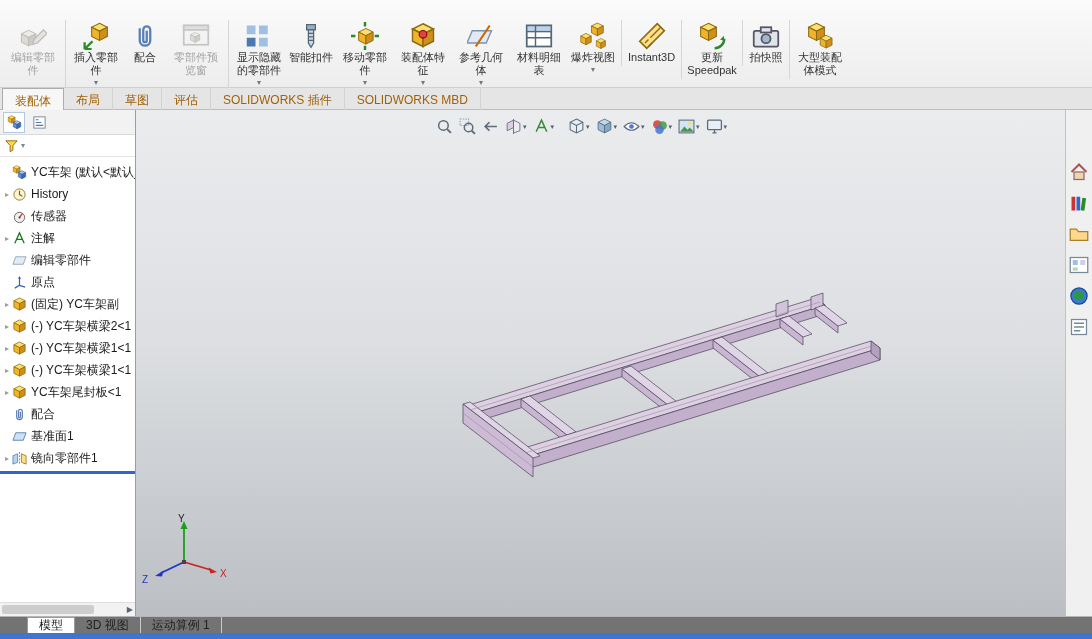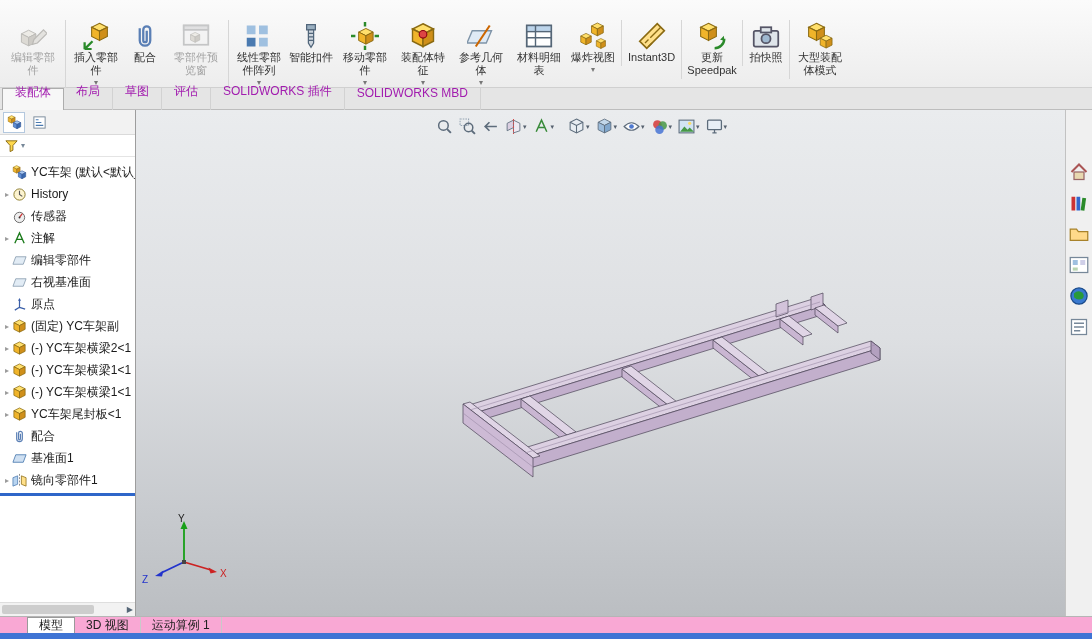--- a/index.html
+++ b/index.html
@@ -13,21 +13,21 @@
   .rbtn{display:flex;flex-direction:column;align-items:center;min-width:44px;max-width:58px;padding:2px 3px;cursor:default}
   .rbtn.divider{border-left:1px solid #d6d6d6;margin-left:3px;padding-left:6px}
   .rbtn.disabled{opacity:.42;filter:grayscale(.9)}
   .ricon{width:28px;height:28px;flex:0 0 28px}
   .rlabel{font-size:11px;line-height:13px;text-align:center;color:#333;margin-top:1px}
   .rcaret{font-size:8px;color:#777;line-height:9px;margin-top:1px}
 
   
   .tabrow{position:absolute;left:0;top:88px;width:100%;height:22px;background:#e5e5e5;border-bottom:1px solid #bdbdbd;display:flex;align-items:center}
   .tabs{display:flex;height:100%;align-items:stretch;padding-left:2px}
-  .tab{font-size:12px;color:#a21caf;padding:12px 12px;border-right:1px solid #d2d2d2;display:flex;align-items:flex-end}
+  .tab{font-size:12px;color:#a16207;padding:12px 12px;border-right:1px solid #d2d2d2;display:flex;align-items:center}
   .tab.active{background:#f7f7f7;border:1px solid #adadad;border-bottom:none}
   .wincontrols{margin-left:auto;display:flex;gap:17px;padding-right:12px;align-items:center}
   .wbtn{font-size:10px;color:#707070;line-height:10px}
 
   
   .panel{position:absolute;left:0;top:110px;width:136px;height:506px;background:#fff;border-right:1px solid #9d9d9d;display:flex;flex-direction:column}
   .panel-tabs{height:25px;background:#f2f2f2;border-bottom:1px solid #dadada;display:flex;align-items:center;padding:0 3px;gap:3px;flex:0 0 25px}
   .ptab{width:22px;height:21px;display:flex;align-items:center;justify-content:center;border:1px solid transparent}
   .ptab.active{background:#fff;border-color:#b4c8de}
   .ptab .svgic{width:15px;height:15px}
@@ -57,21 +57,21 @@
   .hcaret{font-size:7px;color:#55606e}
   .model{position:absolute;left:0;top:0}
   .triad{position:absolute;left:0;top:400px}
 
   
   .taskpane{position:absolute;right:0;top:110px;width:27px;height:506px;background:#f0f0f0;border-left:1px solid #c2c2c2;display:flex;flex-direction:column;align-items:center;padding-top:52px;gap:11px}
   .tpbtn{width:20px;height:20px}
   .tpicon{width:20px;height:20px;display:block}
 
   
-  .bottombar{position:absolute;left:0;top:616px;width:100%;height:17px;background:#f9a8d4;border-top:1px solid #b5b5b5;display:flex;align-items:stretch;font-size:12px}
+  .bottombar{position:absolute;left:0;top:616px;width:100%;height:17px;background:#737373;border-top:1px solid #b5b5b5;display:flex;align-items:stretch;font-size:12px}
   .bnav{display:flex;gap:3px;padding:0 5px;align-items:center}
   .bnavbtn{font-size:7px;color:#666;padding:0 1px}
   .btabs{display:flex;align-items:stretch}
   .btab{padding:0 11px;display:flex;align-items:center;border-right:1px solid #c9c9c9;color:#222}
   .btab.active{background:#fff;border:1px solid #9a9a9a;border-bottom:none}
   .statusbar{position:absolute;left:0;top:633px;width:100%;height:6px;background:#3f74d4}
 </style>
 </head>
 <body>
 
@@ -317,21 +317,21 @@
         </span>
     <span class="rlabel">零部件预览窗</span>
 
   </div>
       <div class="rbtn divider">
     <span class="ricon">
           <svg class="svgic" aria-hidden="true">
             <use href="#i-pattern"></use>
           </svg>
         </span>
-    <span class="rlabel">线性零部件阵列</span>
+    <span class="rlabel">显示隐藏的零部件</span>
     <span class="rcaret">▾</span>
   </div>
       <div class="rbtn">
     <span class="ricon">
           <svg class="svgic" aria-hidden="true">
             <use href="#i-fastener"></use>
           </svg>
         </span>
     <span class="rlabel">智能扣件</span>
 
@@ -512,29 +512,20 @@
     <span class="tlabel">注解</span>
   </div>
         <div class="tree-item">
     <span class="tw" style="visibility: hidden;">▸</span>
     <span class="ticon">
             <svg class="svgic" aria-hidden="true">
               <use href="#i-plane"></use>
             </svg>
           </span>
     <span class="tlabel">编辑零部件</span>
-  </div>
-        <div class="tree-item">
-    <span class="tw" style="visibility: hidden;">▸</span>
-    <span class="ticon">
-            <svg class="svgic" aria-hidden="true">
-              <use href="#i-plane"></use>
-            </svg>
-          </span>
-    <span class="tlabel">右视基准面</span>
   </div>
         <div class="tree-item">
     <span class="tw" style="visibility: hidden;">▸</span>
     <span class="ticon">
             <svg class="svgic" aria-hidden="true">
               <use href="#i-origin"></use>
             </svg>
           </span>
     <span class="tlabel">原点</span>
   </div>

